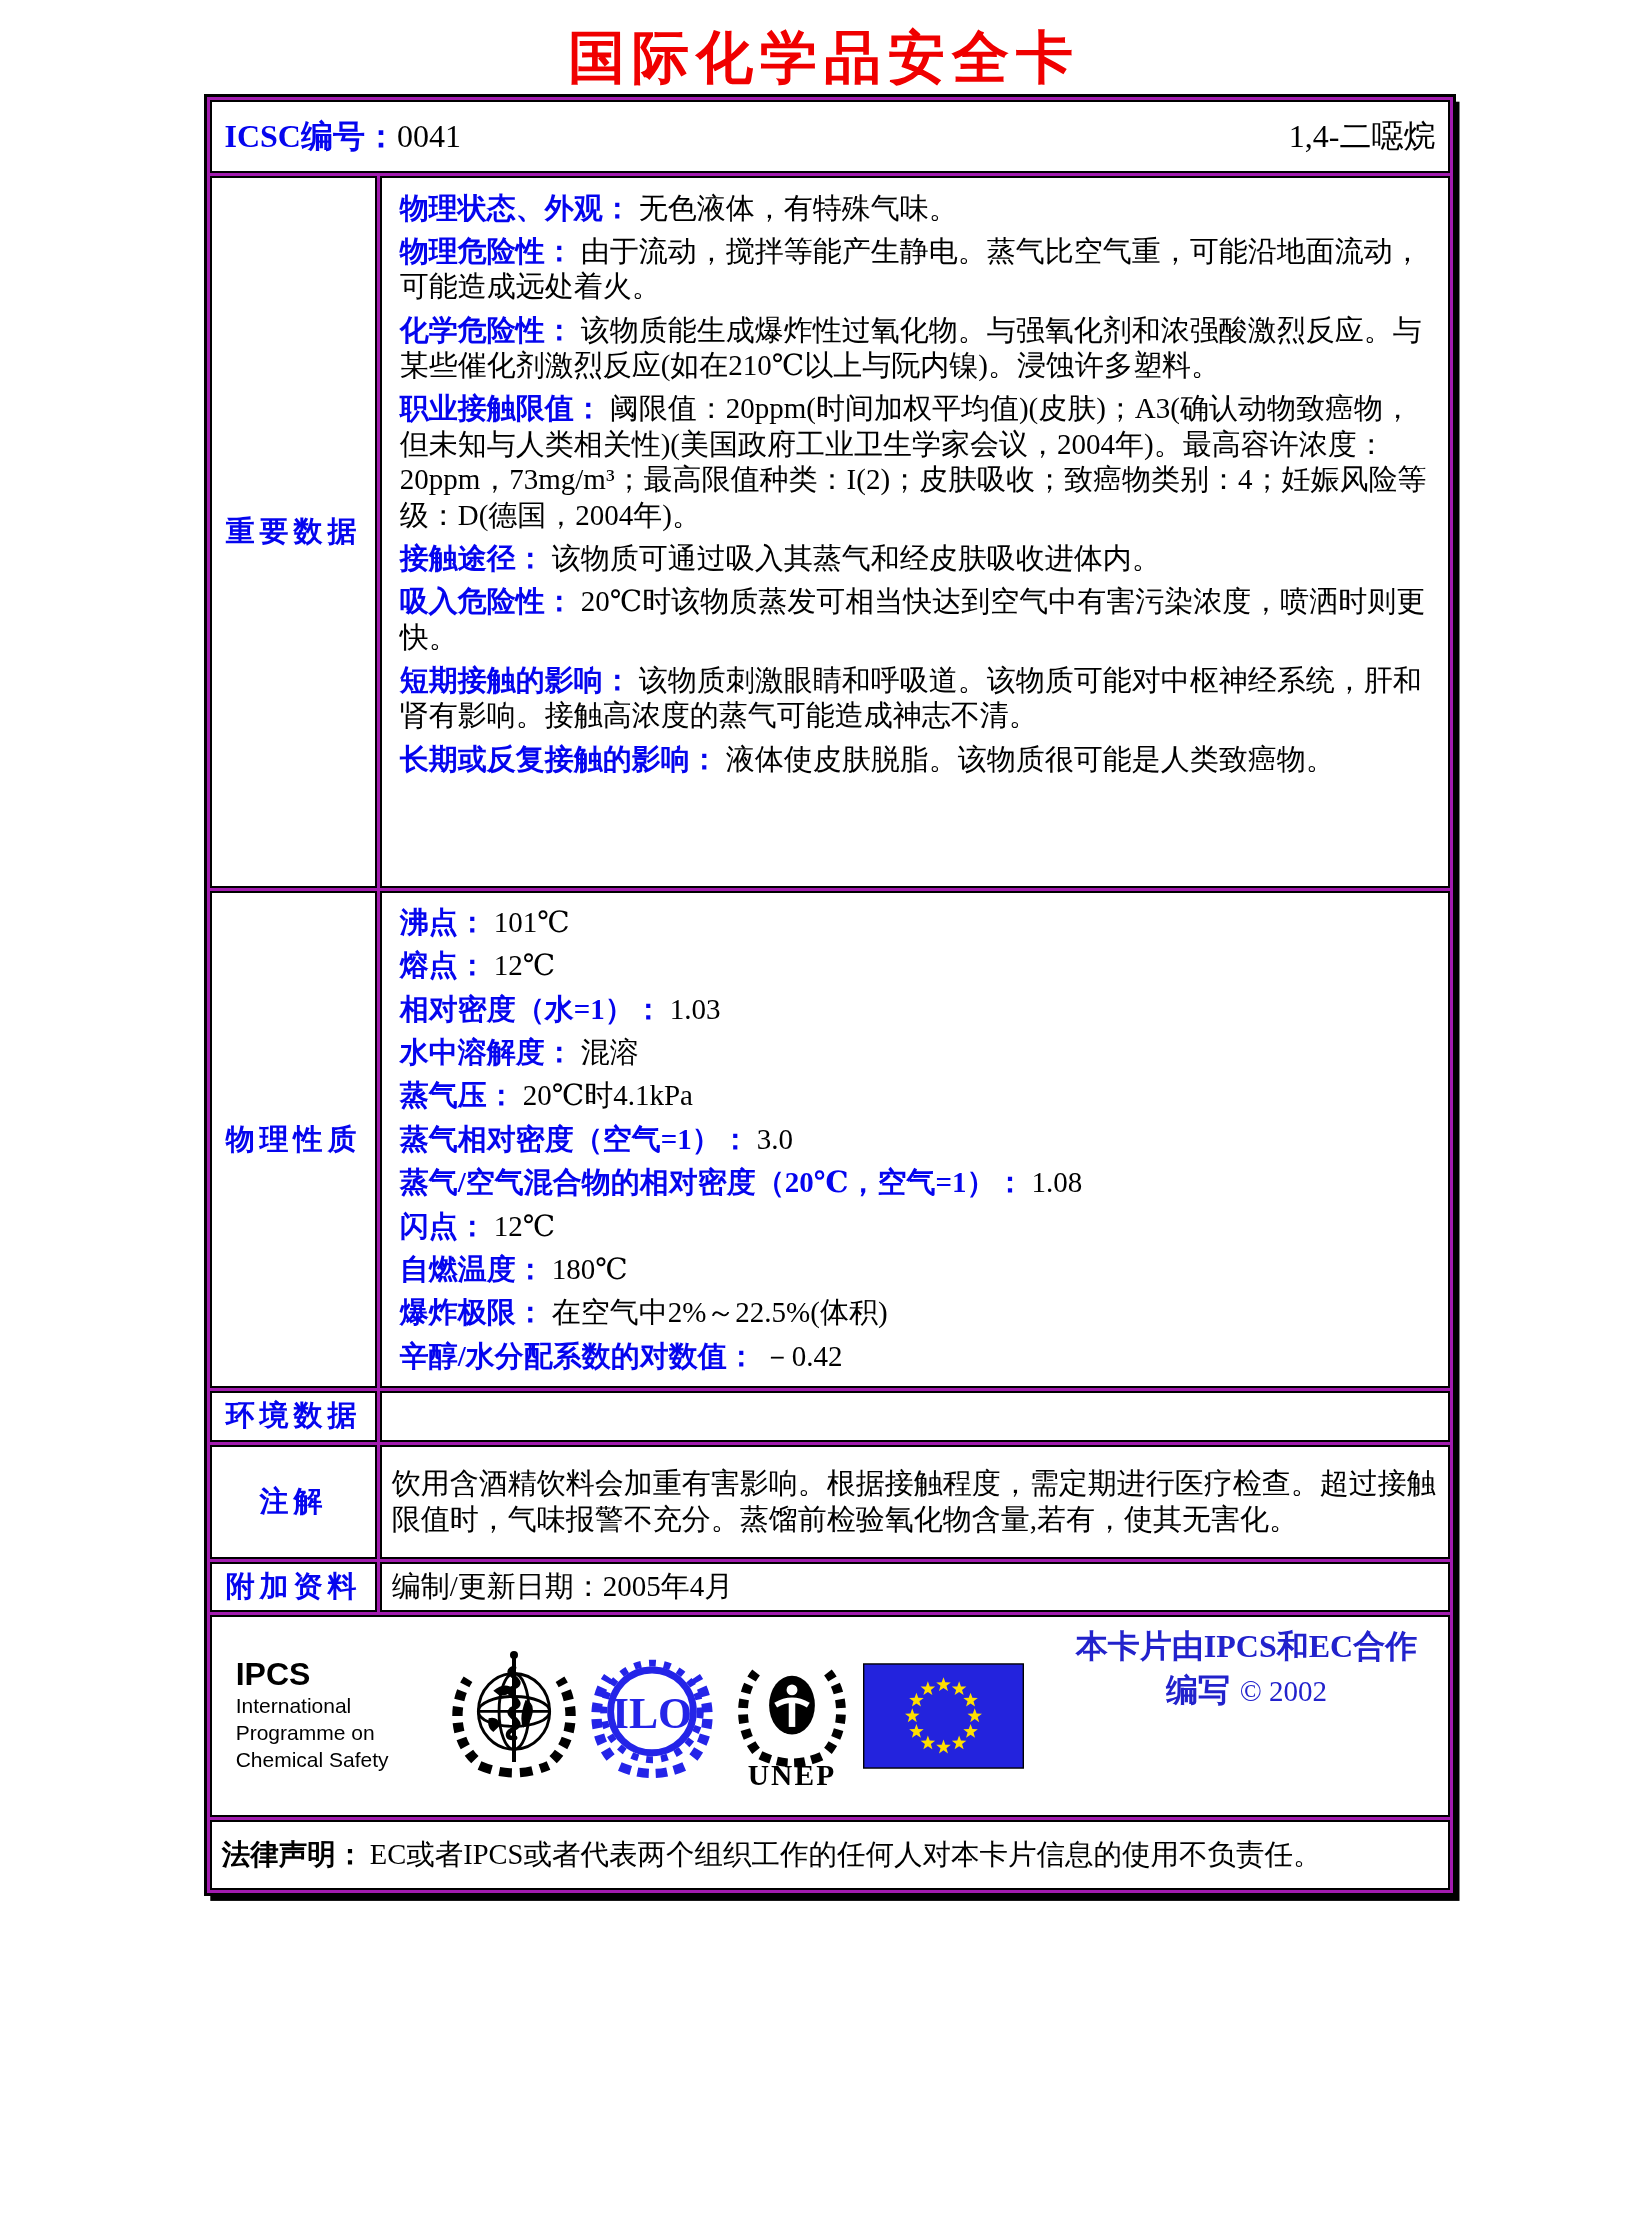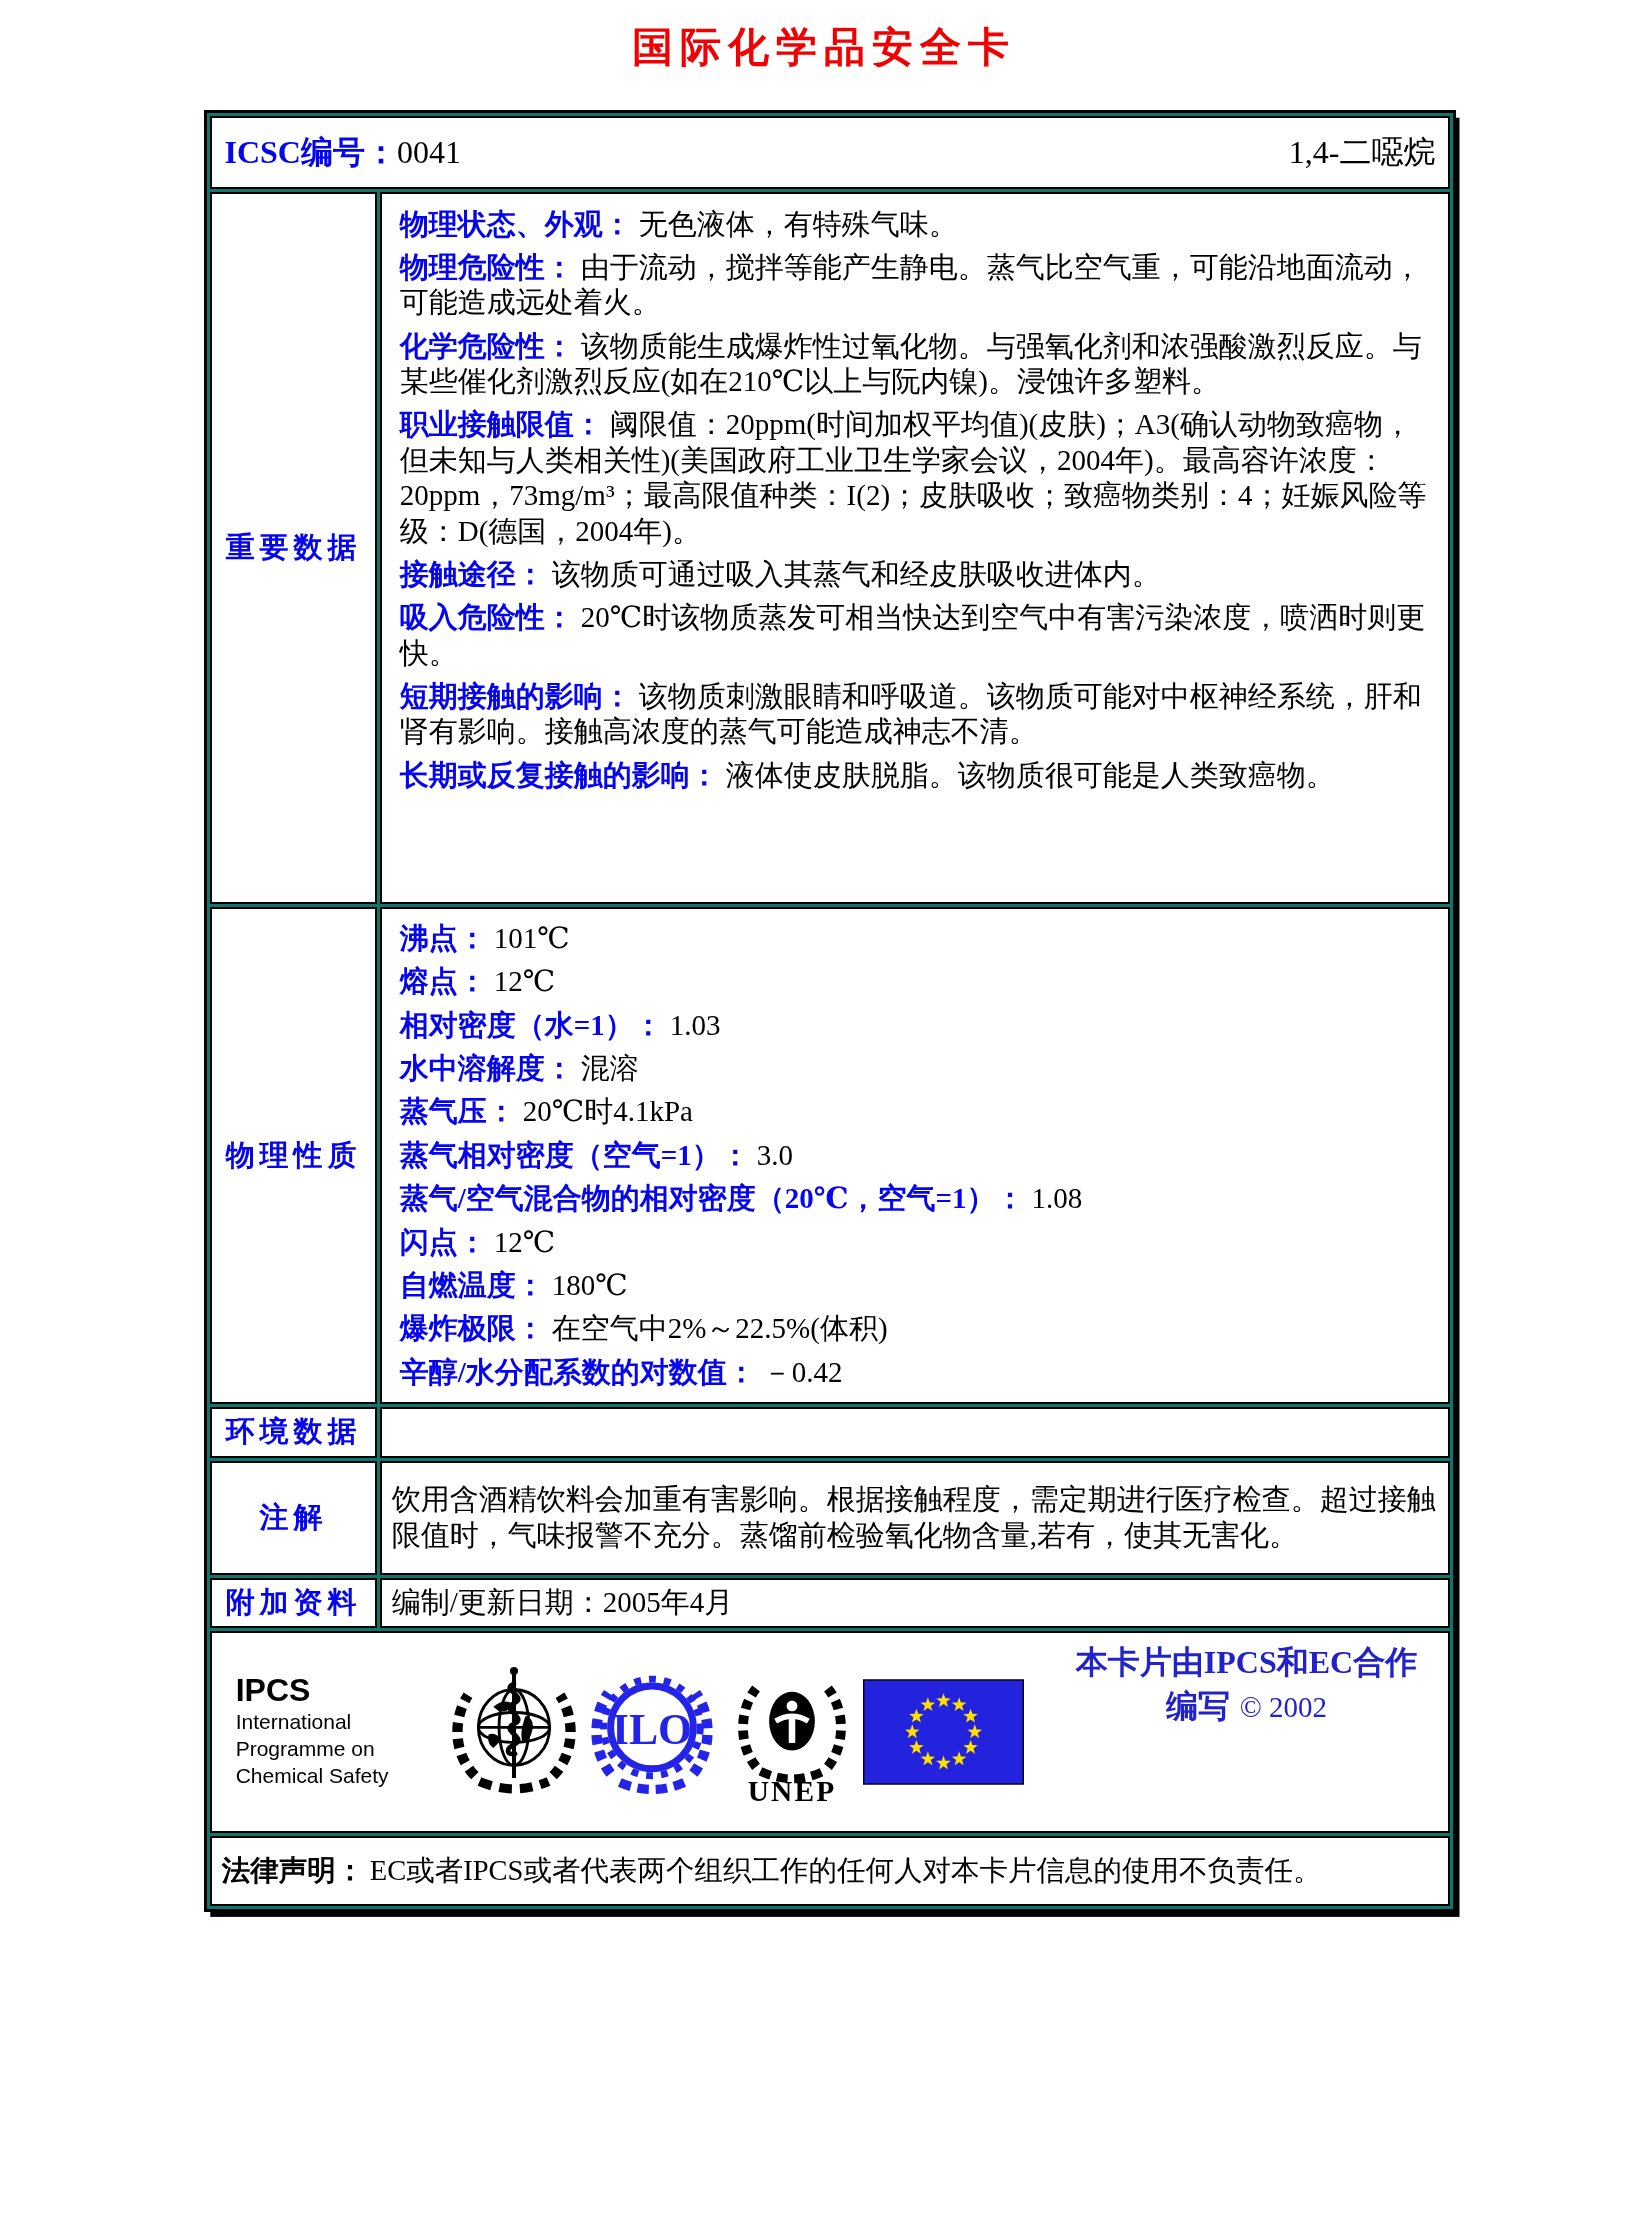--- a/index.html
+++ b/index.html
@@ -1,22 +1,22 @@
 <!DOCTYPE html>
 <html lang="zh" style="font-size:11px"><head>
 <meta charset="utf-8">
 <style>
   html,body{margin:0;padding:0;background:#fff;}
   .page{position:relative;width:1648px;height:2216px;background:#fff;overflow:hidden;
         font-family:"Liberation Serif","DejaVu Serif",serif;color:#000;}
   .title{position:absolute;top:19.5px;left:0;width:100%;text-align:center;
-         color:#f00000;font-size:41px;font-weight:bold;letter-spacing:7px;margin:0;}
-  table.card{position:absolute;left:204px;top:110px;width:1252px;
+         color:#f00000;font-size:57px;font-weight:bold;letter-spacing:7px;margin:0;}
+  table.card{position:absolute;left:204px;top:94px;width:1252px;
              border-collapse:separate;border-spacing:3.5px;border:3.5px solid #000;
-             background:#0f766e;table-layout:fixed;
+             background:#a21caf;table-layout:fixed;
              box-shadow:4.9px 6.3px 0 -1.4px #000;}
   td{border:2.8px solid #000;background:#fff;vertical-align:top;padding:4.2px 9.7px;}
   col.lblcol{width:167px;}
   td.c-label{vertical-align:middle;text-align:center;color:#0505ee;
              font-size:29px;font-weight:bold;letter-spacing:4.9px;padding:2.8px 1.4px;}
   td.c-header{height:61px;vertical-align:middle;font-size:32px;}
   .hdr-flex{display:flex;justify-content:space-between;align-items:center;padding:0 2.8px;}
   .blue{color:#0505ee;font-weight:bold;}
   td.c-imp{height:699px;}
   td.c-phy{height:480px;}

